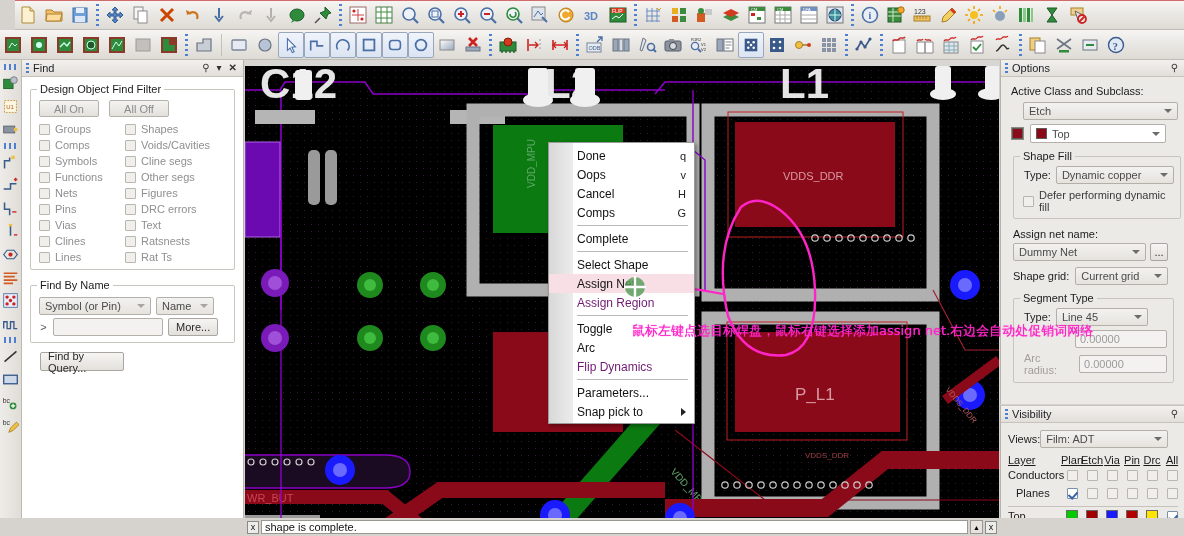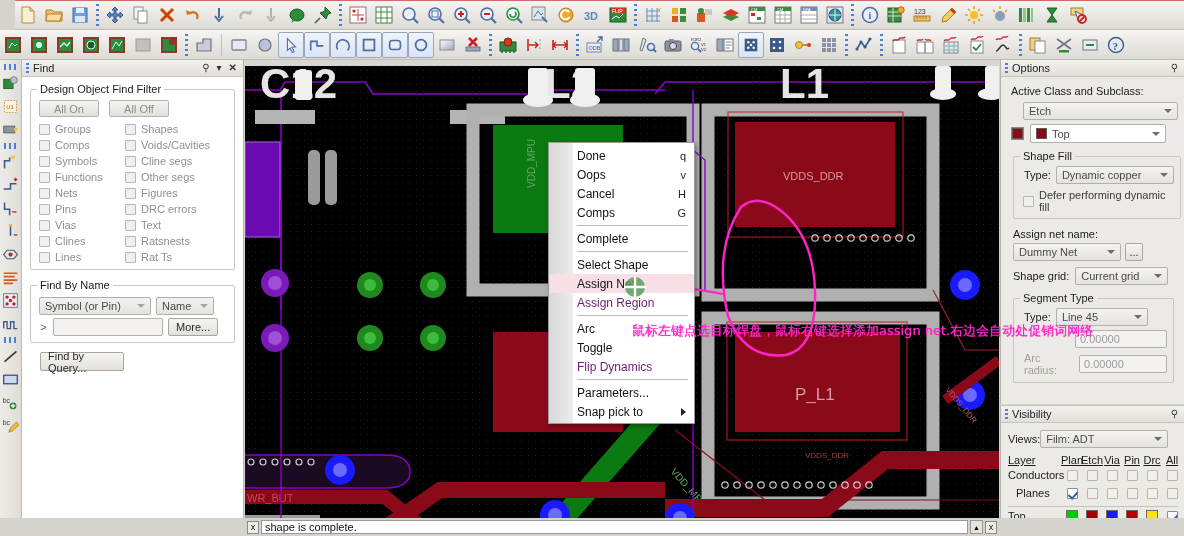--- a/index.html
+++ b/index.html
@@ -1215,24 +1215,24 @@
       <span class="mlabel">Select Shape</span>
     </div>
     <div class="mi hl">
       <span class="mlabel">Assign Net</span>
     </div>
     <div class="mi disabled">
       <span class="mlabel">Assign Region</span>
     </div>
     <div class="msep"></div>
     <div class="mi">
+      <span class="mlabel">Toggle</span>
+    </div>
+    <div class="mi">
       <span class="mlabel">Arc</span>
-    </div>
-    <div class="mi">
-      <span class="mlabel">Toggle</span>
     </div>
     <div class="mi disabled">
       <span class="mlabel">Flip Dynamics</span>
     </div>
     <div class="msep"></div>
     <div class="mi">
       <span class="mlabel">Parameters...</span>
     </div>
     <div class="mi">
       <span class="mlabel">Snap pick to</span>
@@ -1277,21 +1277,21 @@
           </div>
         </div>
         <div class="cb" style="color:#3a3a3a;margin-left:3px;">
           <span class="cbx"></span>
           <span>Defer performing dynamic fill</span>
         </div>
       </fieldset>
 
       <div class="opt-label" style="margin:0 0 3px 2px;">Assign net name:</div>
       <div style="display:flex;align-items:center;gap:4px;margin:0 0 6px 2px;">
-        <div class="sel" style="width:108px;">
+        <div class="sel" style="width:133px;">
           <span class="lbl">Dummy Net</span>
           <span class="caret"></span>
         </div>
         <div class="pbtn" style="width:18px;padding:0;">...</div>
       </div>
 
       <div style="display:flex;align-items:center;gap:6px;margin:0 0 7px 2px;">
         <span class="opt-label">Shape grid:</span>
         <div class="sel" style="width:93px;">
           <span class="lbl">Current grid</span>

